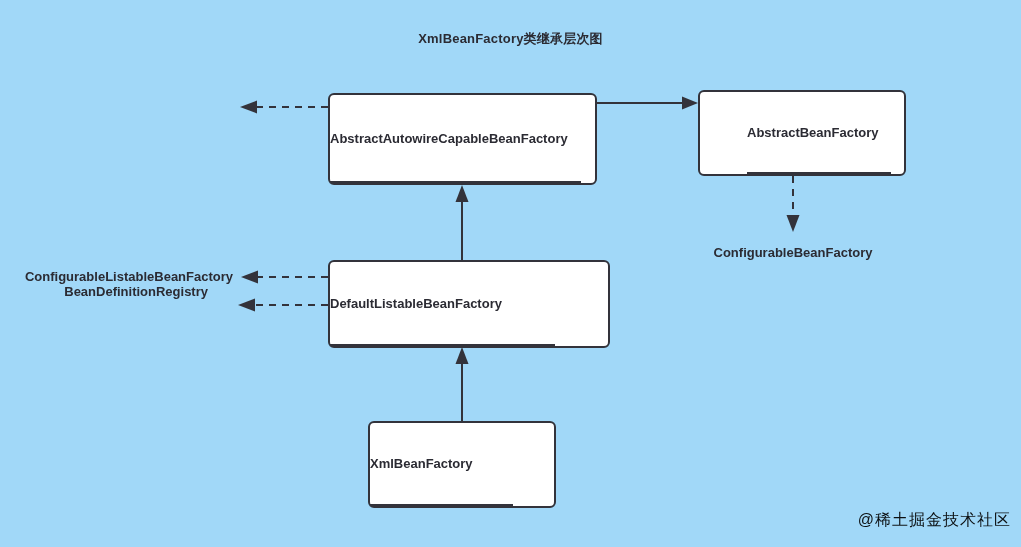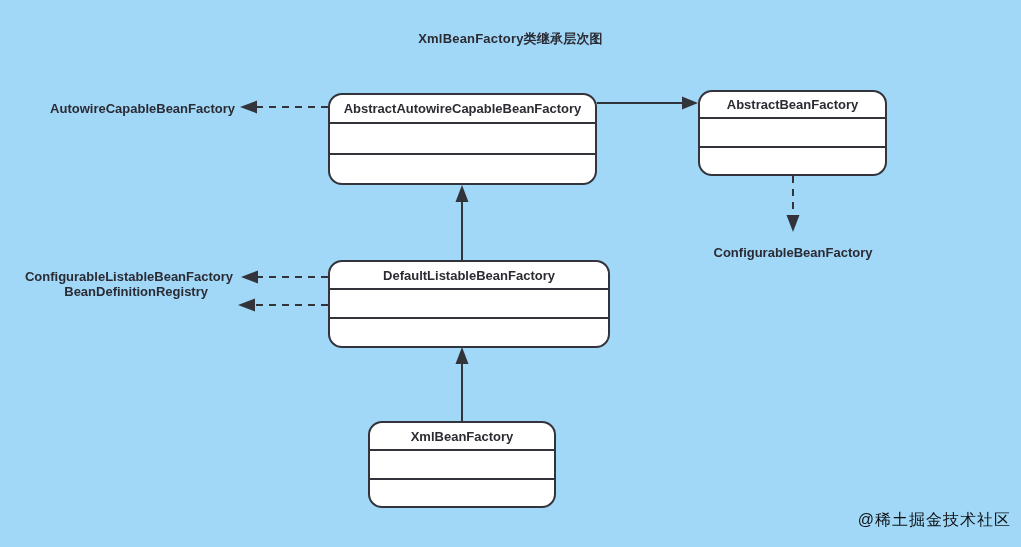--- a/index.html
+++ b/index.html
@@ -23,24 +23,24 @@
     width: 1021px;
     text-align: center;
     font-size: 13px;
     font-weight: 700;
     letter-spacing: 0.2px;
   }
   .uml-box {
     position: absolute;
     background: #FFFFFF;
     border: 2px solid #33333B;
-    border-radius: 14px;
+    border-radius: 6px;
     box-sizing: border-box;
     display: flex;
-    flex-direction: column;
+    flex-direction: row;
   }
   .uml-title {
     flex: 0 0 auto;
     border-bottom: 2px solid #33333B;
     display: flex;
     align-items: center;
     justify-content: center;
     font-size: 13px;
     font-weight: 700;
     white-space: nowrap;
@@ -127,39 +127,38 @@
       <polygon points="793,232 786.5,215 799.5,215"></polygon>
     </g>
   </svg>
 
   <div class="uml-box" style="left:328px; top:93px; width:269px; height:92px;">
     <div class="uml-title" style="flex-basis:27px;">AbstractAutowireCapableBeanFactory</div>
     <div class="uml-row"></div>
     <div class="uml-row"></div>
   </div>
 
-  <div class="uml-box" style="left:698px; top:90px; width:189px; height:86px;">
+  <div class="uml-box" style="left:698px; top:90px; width:208px; height:86px;padding-left:47px;">
     <div class="uml-title" style="flex-basis:25px;">AbstractBeanFactory</div>
     <div class="uml-row"></div>
     <div class="uml-row"></div>
   </div>
 
   <div class="uml-box" style="left:328px; top:260px; width:282px; height:88px;">
     <div class="uml-title" style="flex-basis:26px;">DefaultListableBeanFactory</div>
     <div class="uml-row"></div>
     <div class="uml-row"></div>
   </div>
 
   <div class="uml-box" style="left:368px; top:421px; width:188px; height:87px;">
     <div class="uml-title" style="flex-basis:26px;">XmlBeanFactory</div>
     <div class="uml-row"></div>
     <div class="uml-row"></div>
   </div>
 
-  <div class="iface-label align-right" style="left:30px; top:100px; width:205px;">AutowireCapableBeanFactory</div>
 
   <div class="iface-label align-right" style="left:20px; top:268px; width:218px;text-align:center;">ConfigurableListableBeanFactory</div>
 
   <div class="iface-label align-right" style="left:20px; top:283px; width:188px;">BeanDefinitionRegistry</div>
 
   <div class="iface-label align-center" style="left:693px; top:244px; width:200px;">ConfigurableBeanFactory</div>
 
   <div class="watermark">@稀土掘金技术社区</div>
 
 </div>

